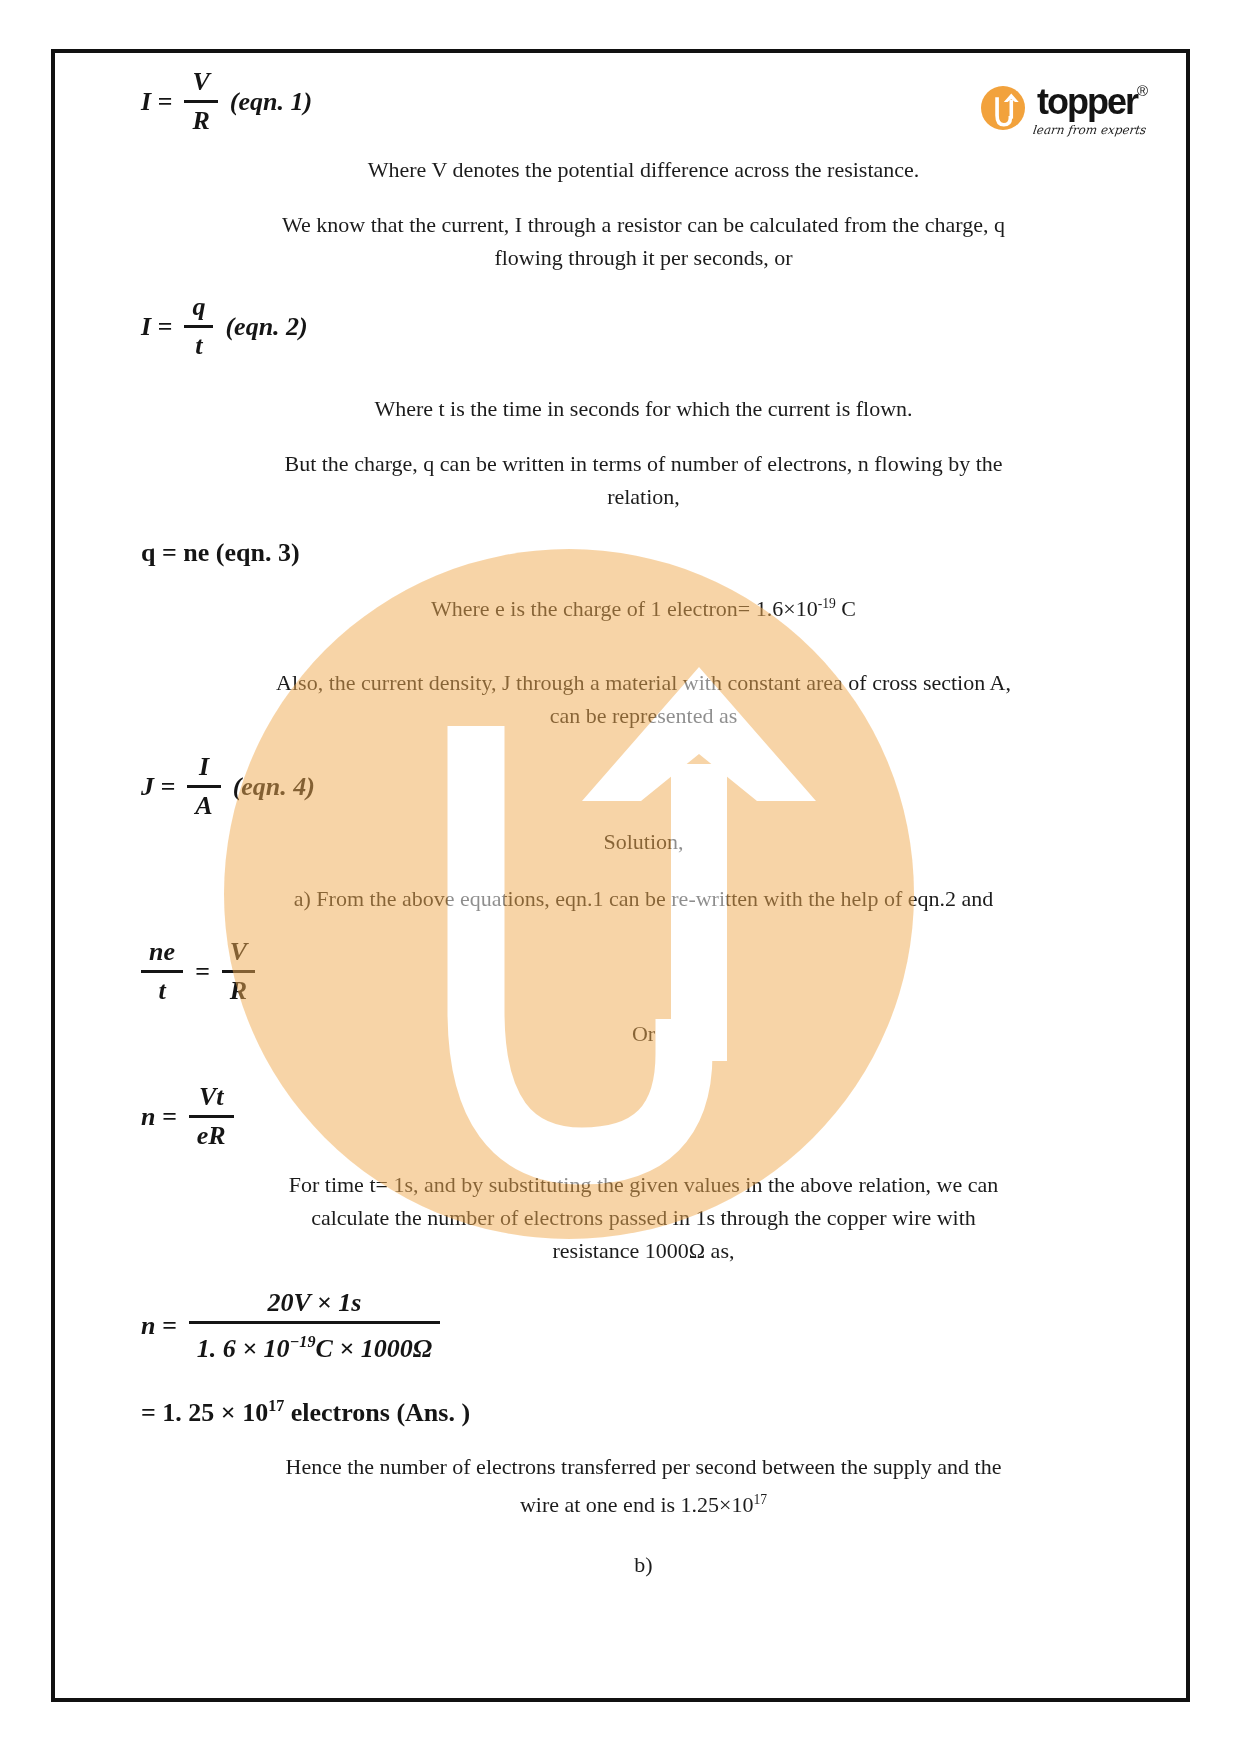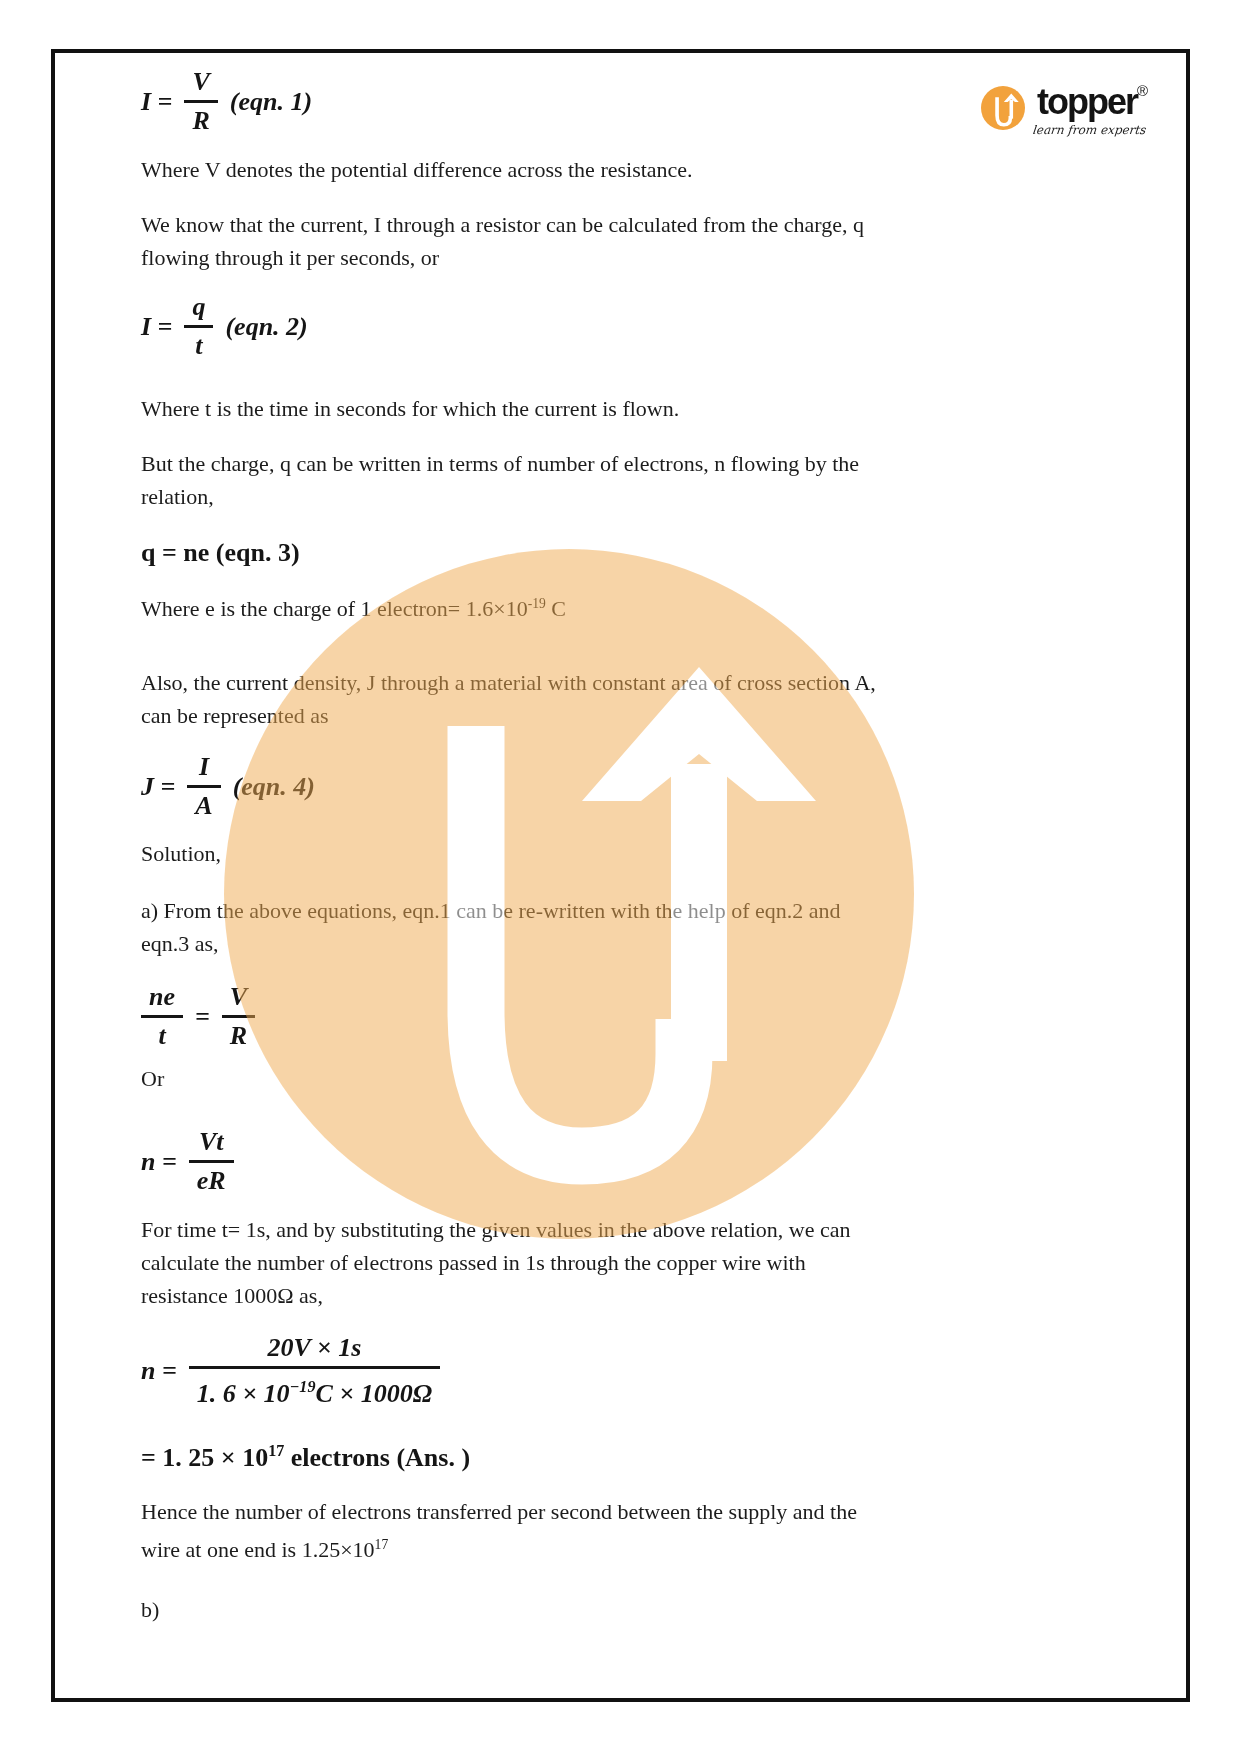--- a/index.html
+++ b/index.html
@@ -7,21 +7,21 @@
     width:1240px;height:1755px;background:#ffffff;position:relative;
     font-family:"Liberation Serif",serif;color:#1c1c1c;
   }
   .page-frame{
     position:absolute;left:51px;top:49px;width:1139px;height:1653px;
     border:4px solid #111111;box-sizing:border-box;background:#ffffff;overflow:hidden;
   }
   .content{
     position:relative;z-index:1;padding:11px 40px 0 86px;font-size:22px;
   }
-  .para{line-height:33px;}
+  .para{line-height:33px;text-align:center;}
   .para .tline{white-space:nowrap;}
   .equation{
     display:flex;align-items:center;gap:12px;
     font-weight:bold;font-style:italic;font-size:26px;color:#151515;
   }
   .frac{display:inline-block;text-align:center;vertical-align:middle;}
   .frac .num{display:block;padding:0 8px;line-height:36px;border-bottom:3px solid #151515;}
   .frac .den{display:block;padding:0 8px;line-height:36px;}
   .eq-line{font-weight:bold;font-size:26px;line-height:36px;color:#151515;}
   sup{font-size:0.62em;}
@@ -124,27 +124,26 @@
 
     <div class="equation" style="margin-top:17px">
       <span>J =</span>
       <span class="frac">
         <span class="num">I</span>
         <span class="den">A</span>
       </span>
       <span>(eqn. 4)</span>
     </div>
 
-    <div class="para" style="margin-top:13px">
+    <div class="para" style="margin-top:1px">
       <div class="tline">Solution,</div>
     </div>
 
     <div class="para" style="margin-top:24px">
       <div class="tline">a) From the above equations, eqn.1 can be re-written with the help of eqn.2 and</div>
-      <div class="tline">eqn.3 as,</div>
     </div>
 
     <div class="equation" style="margin-top:19px">
       <span class="frac">
         <span class="num">ne</span>
         <span class="den">t</span>
       </span>
       <span>=</span>
       <span class="frac">
         <span class="num">V</span>

